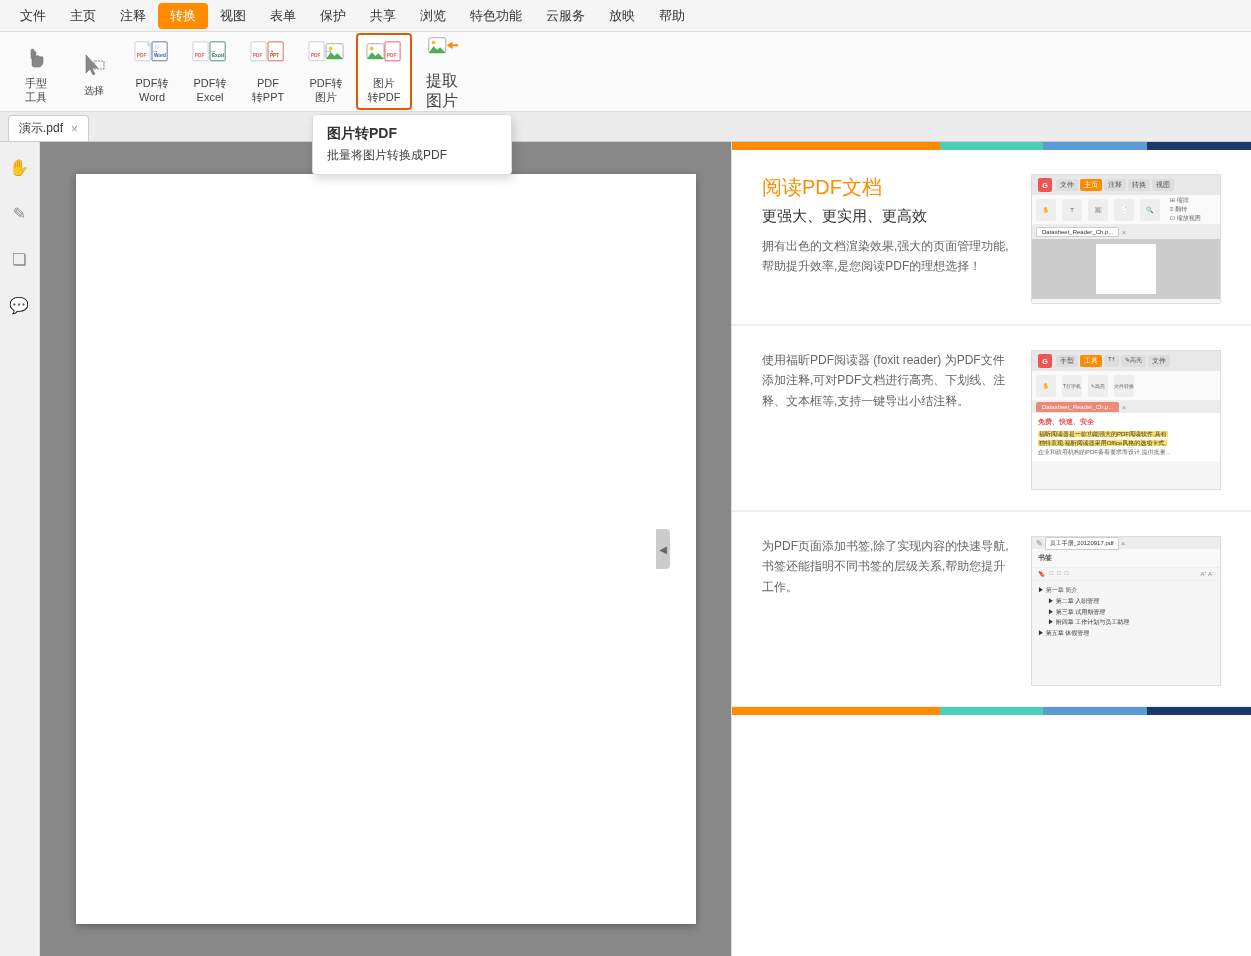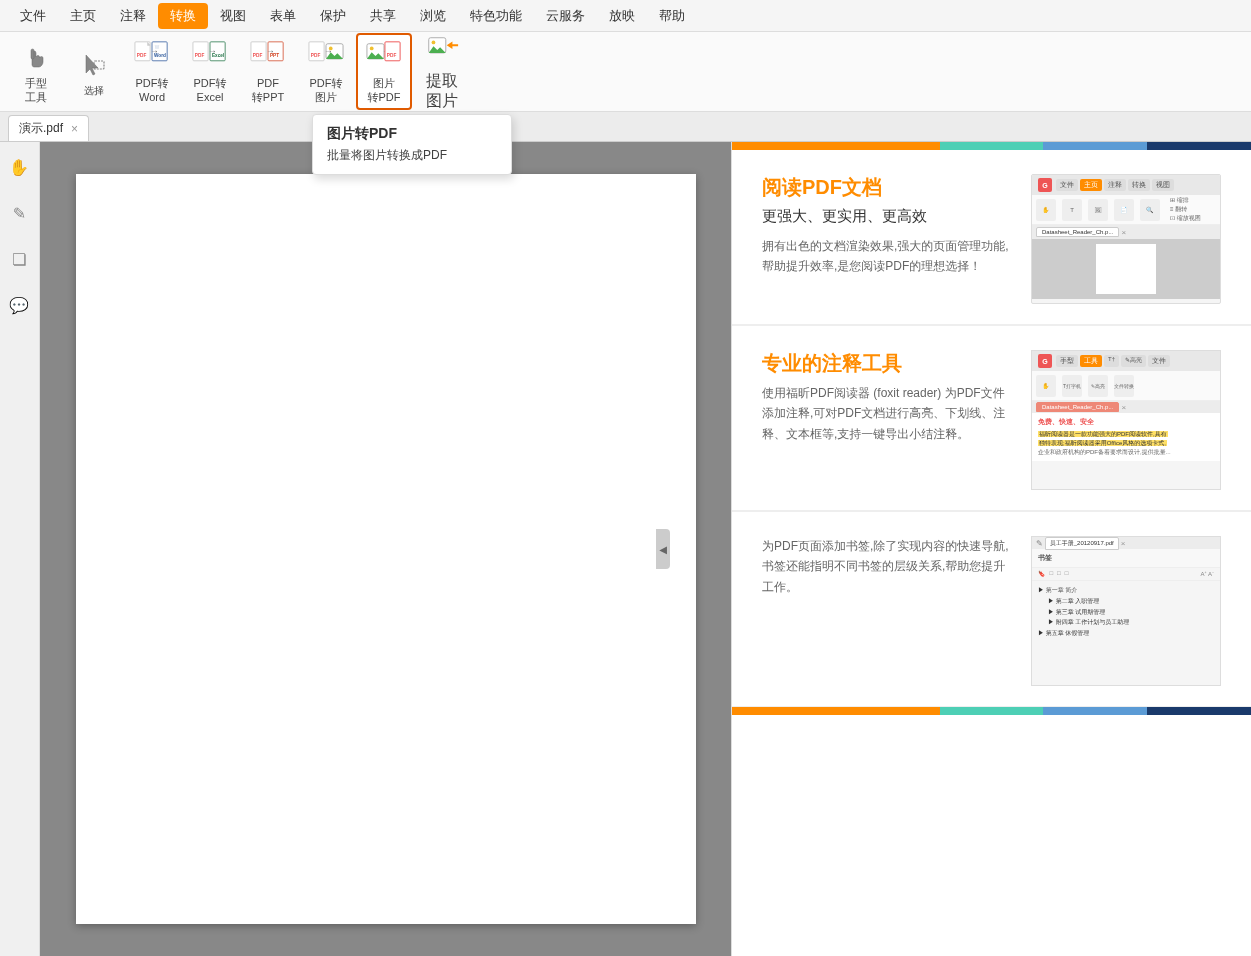--- a/index.html
+++ b/index.html
@@ -99,21 +99,21 @@
       height: 8px; display: flex;
     }
     .color-bar-1 { flex: 2; background: #ff8c00; }
     .color-bar-2 { flex: 1; background: #4dcfb5; }
     .color-bar-3 { flex: 1; background: #5b9bd5; }
     .color-bar-4 { flex: 1; background: #1a3a6b; }
 
     .feature-section {
       padding: 24px 30px 20px 30px; border-bottom: 1px solid #eee;
     }
-    .feature-title { font-size: 20px; font-weight: bold; color: #ff8c00; margin-bottom: 6px; }
+    .feature-title { font-size: 20px; font-weight: normal; color: #ff8c00; margin-bottom: 6px; }
     .feature-subtitle { font-size: 15px; color: #333; margin-bottom: 10px; }
     .feature-desc { font-size: 12px; color: #666; line-height: 1.7; margin-bottom: 14px; }
 
     
     .mini-screenshot {
       width: 190px; height: 130px; border: 1px solid #ddd; float: right;
       margin-left: 16px; background: #f5f5f5; border-radius: 2px; overflow: hidden;
     }
     .mini-top-bar { height: 20px; background: #e8e8e8; display: flex; align-items: center; padding: 0 6px; gap: 4px; }
     .mini-logo { width: 14px; height: 14px; background: #e55; border-radius: 2px; display: flex; align-items: center; justify-content: center; }
@@ -360,21 +360,20 @@
           <span style="background:#e87; border:1px solid #e87; border-radius:2px 2px 0 0; padding:1px 5px; font-size:6px; color:#fff;">Datasheet_Reader_Ch.p...</span>
           <span style="font-size:8px; color:#999; margin-left:2px;">×</span>
         </div>
         <div style="background:#fff; padding:4px 6px; font-size:6px; color:#333; line-height:1.5;">
           <div style="font-size:7px; font-weight:bold; color:#e55; margin-bottom:2px;">免费、快速、安全</div>
           <div><span style="background:#ffe066; padding:0 1px;">福昕阅读器是一款功能强大的PDF阅读软件,具有</span></div>
           <div><span style="background:#ffe066; padding:0 1px;">独特表现;福昕阅读器采用Office风格的选项卡式,</span></div>
           <div style="color:#666;">企业和政府机构的PDF备着要求而设计,提供批量...</div>
         </div>
       </div>
-      <div class="feature-title">专业的注释工具</div>
       <div class="feature-desc">使用福昕PDF阅读器 (foxit reader) 为PDF文件添加注释,可对PDF文档进行高亮、下划线、注释、文本框等,支持一键导出小结注释。</div>
     </div>
 
     <hr class="section-divider">
 
     <div class="feature-section clearfix">
       <div class="mini-ss3">
         <div style="height:12px; background:#ececec; display:flex; align-items:center; padding:0 4px; gap:2px;">
           <span style="font-size:8px; color:#888;">✎</span>
           <span style="background:#fff; border:1px solid #ccc; border-radius:2px 2px 0 0; padding:1px 4px; font-size:6px; color:#333;">员工手册_20120917.pdf</span>

